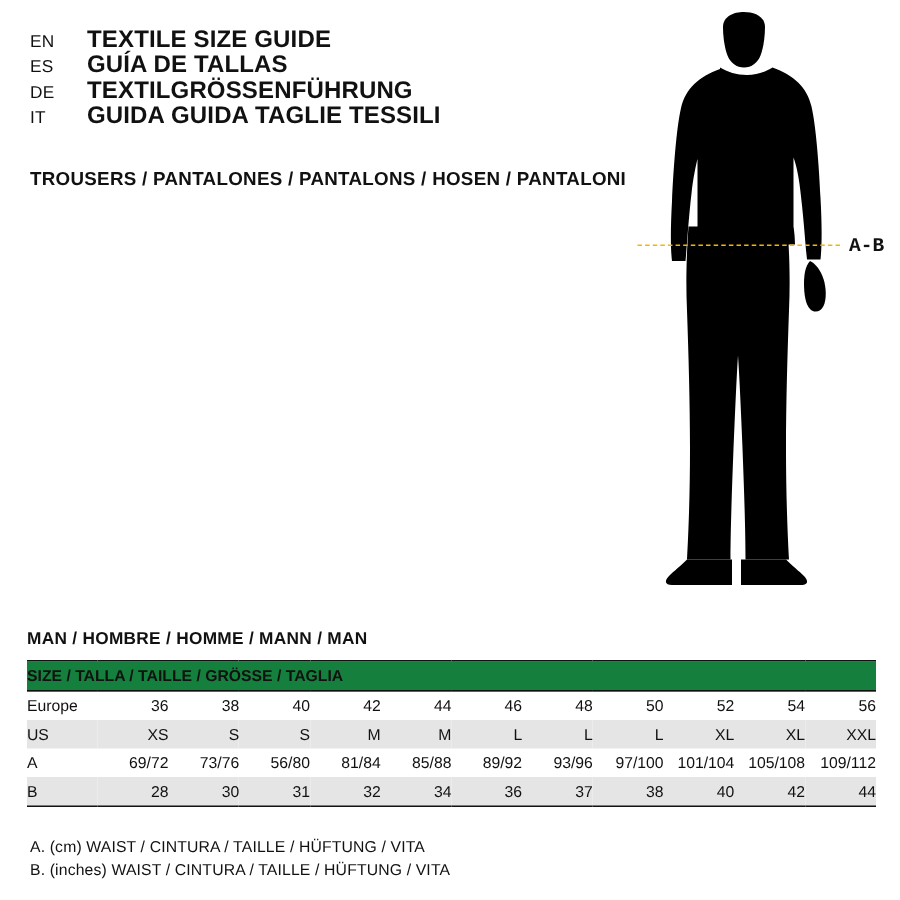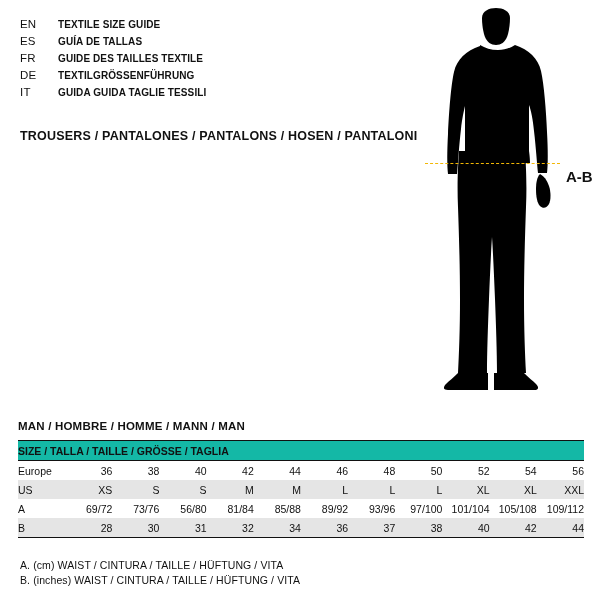--- a/index.html
+++ b/index.html
@@ -33,38 +33,37 @@
     align-items: baseline;
     height: 17px;
   }
   .lang-code {
     width: 38px;
     font-size: 11.5px;
     letter-spacing: 0.2px;
     color: #111;
   }
   .lang-text {
-    font-size: 10px;
+    font-size: 16px;
     font-weight: bold;
     letter-spacing: 0.1px;
     color: #111;
     white-space: nowrap;
   }
 
   
   .section-title {
     position: absolute;
     left: 20px;
     top: 112px;
     font-size: 12.5px;
     font-weight: bold;
     letter-spacing: 0.2px;
     color: #111;
     white-space: nowrap;
-    margin-top: 17px;
   }
 
   
   .figure {
     position: absolute;
     left: 420px;
     top: 8px;
     width: 175px;
     height: 400px;
   }
@@ -72,24 +71,25 @@
   .ab-line {
     position: absolute;
     left: 5px;
     top: 155px;
     width: 135px;
     border-top: 1px dashed #f2b705;
   }
   .ab-label {
     position: absolute;
     left: 146px;
-    top: 160px;
-    font-size: 15px;
-    font-weight: bold;
-    color: #111;
+    top: 148px;
+    font-size: 13px;
+    font-weight: bold;
+    color: #111;
+    font-family: Liberation Mono, monospace;
   }
 
   
   .table-wrap {
     position: absolute;
     left: 18px;
     top: 420px;
     width: 566px;
   }
   .table-caption {
@@ -108,21 +108,21 @@
     font-size: 10.5px;
     color: #111;
     padding: 2px 0 2px 0;
     height: 15px;
     vertical-align: middle;
   }
   table.size-table tr.head-row td {
     font-weight: bold;
     border-top: 1px solid #111;
     border-bottom: 1px solid #111;
-    background: #14b8a6;
+    background: #15803d;
   }
   table.size-table tr.shaded td {
     background: #e5e5e5;
   }
   table.size-table tr.last-row td {
     border-bottom: 1px solid #111;
   }
   td.label-col {
     width: 92px;
     padding-left: 2px;
@@ -155,24 +155,20 @@
 <div class="page">
 
   <div class="lang-block">
     <div class="lang-row">
       <span class="lang-code">EN</span>
       <span class="lang-text">TEXTILE SIZE GUIDE</span>
     </div>
     <div class="lang-row">
       <span class="lang-code">ES</span>
       <span class="lang-text">GUÍA DE TALLAS</span>
-    </div>
-    <div class="lang-row">
-      <span class="lang-code">FR</span>
-      <span class="lang-text">GUIDE DES TAILLES TEXTILE</span>
     </div>
     <div class="lang-row">
       <span class="lang-code">DE</span>
       <span class="lang-text">TEXTILGRÖSSENFÜHRUNG</span>
     </div>
     <div class="lang-row">
       <span class="lang-code">IT</span>
       <span class="lang-text">GUIDA GUIDA TAGLIE TESSILI</span>
     </div>
   </div>

